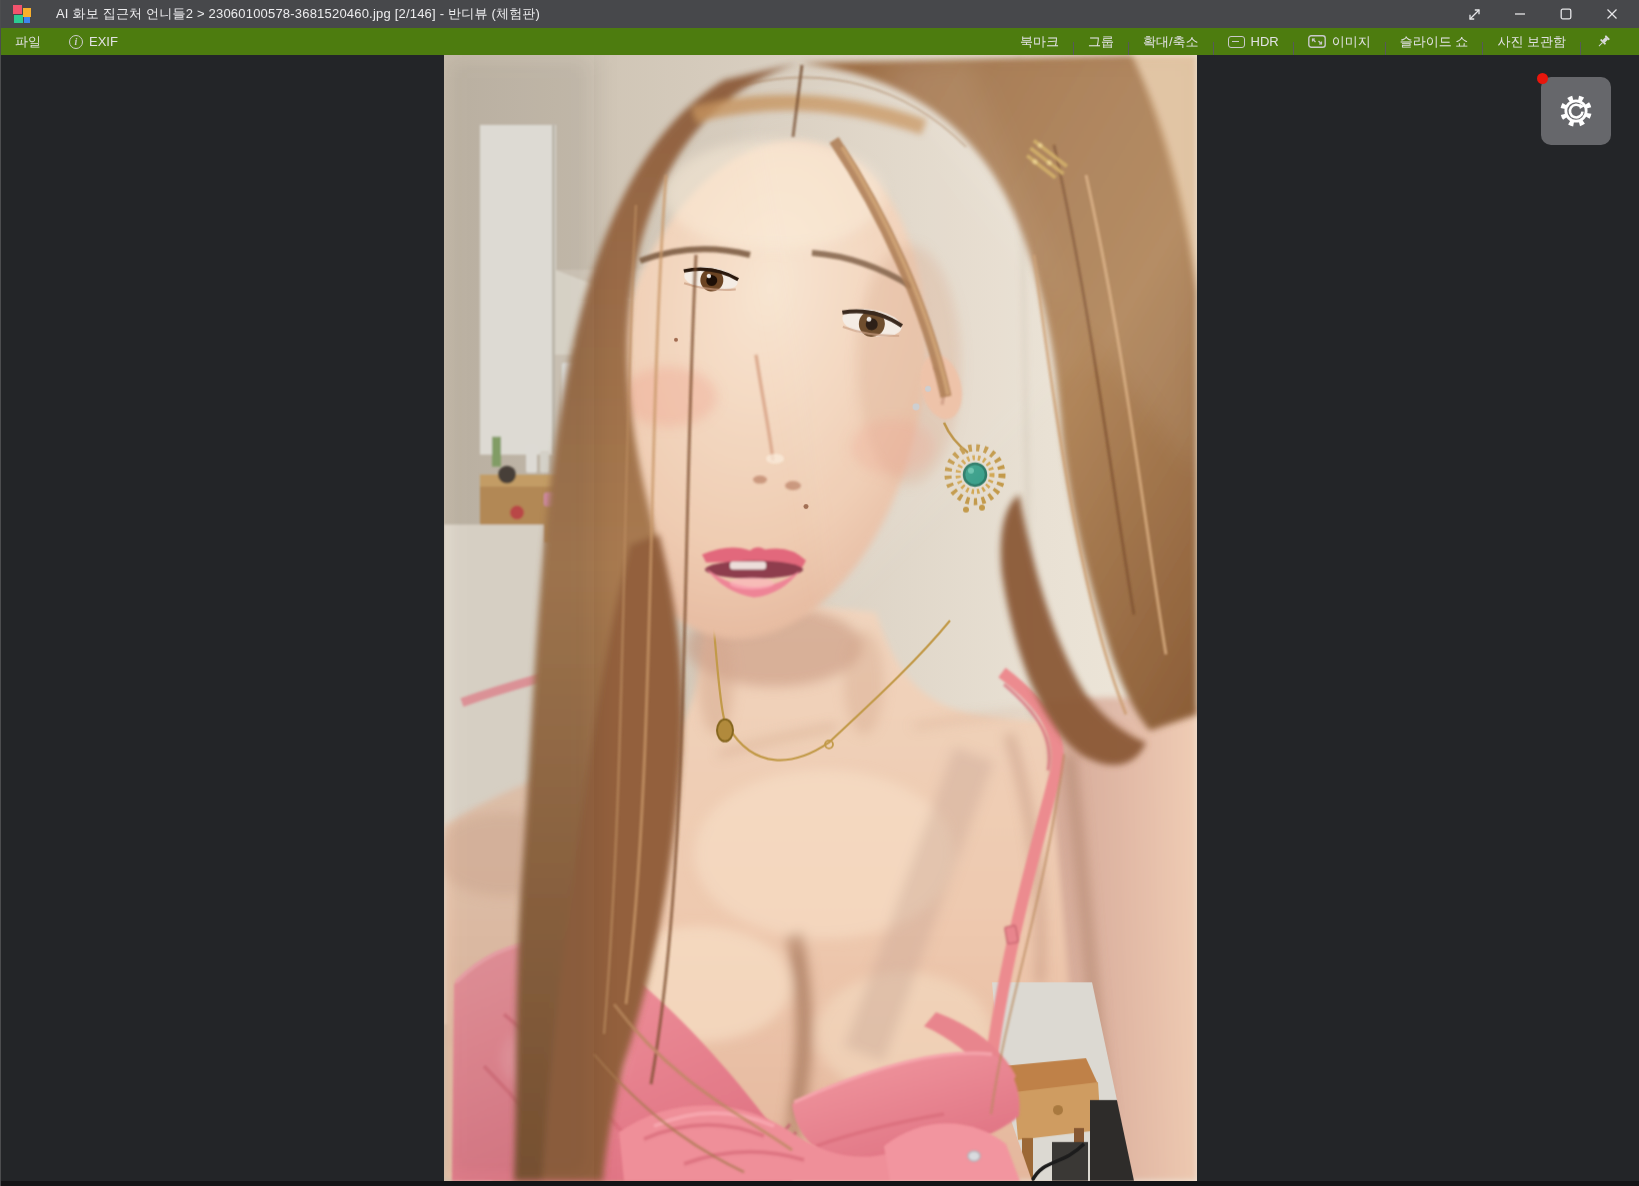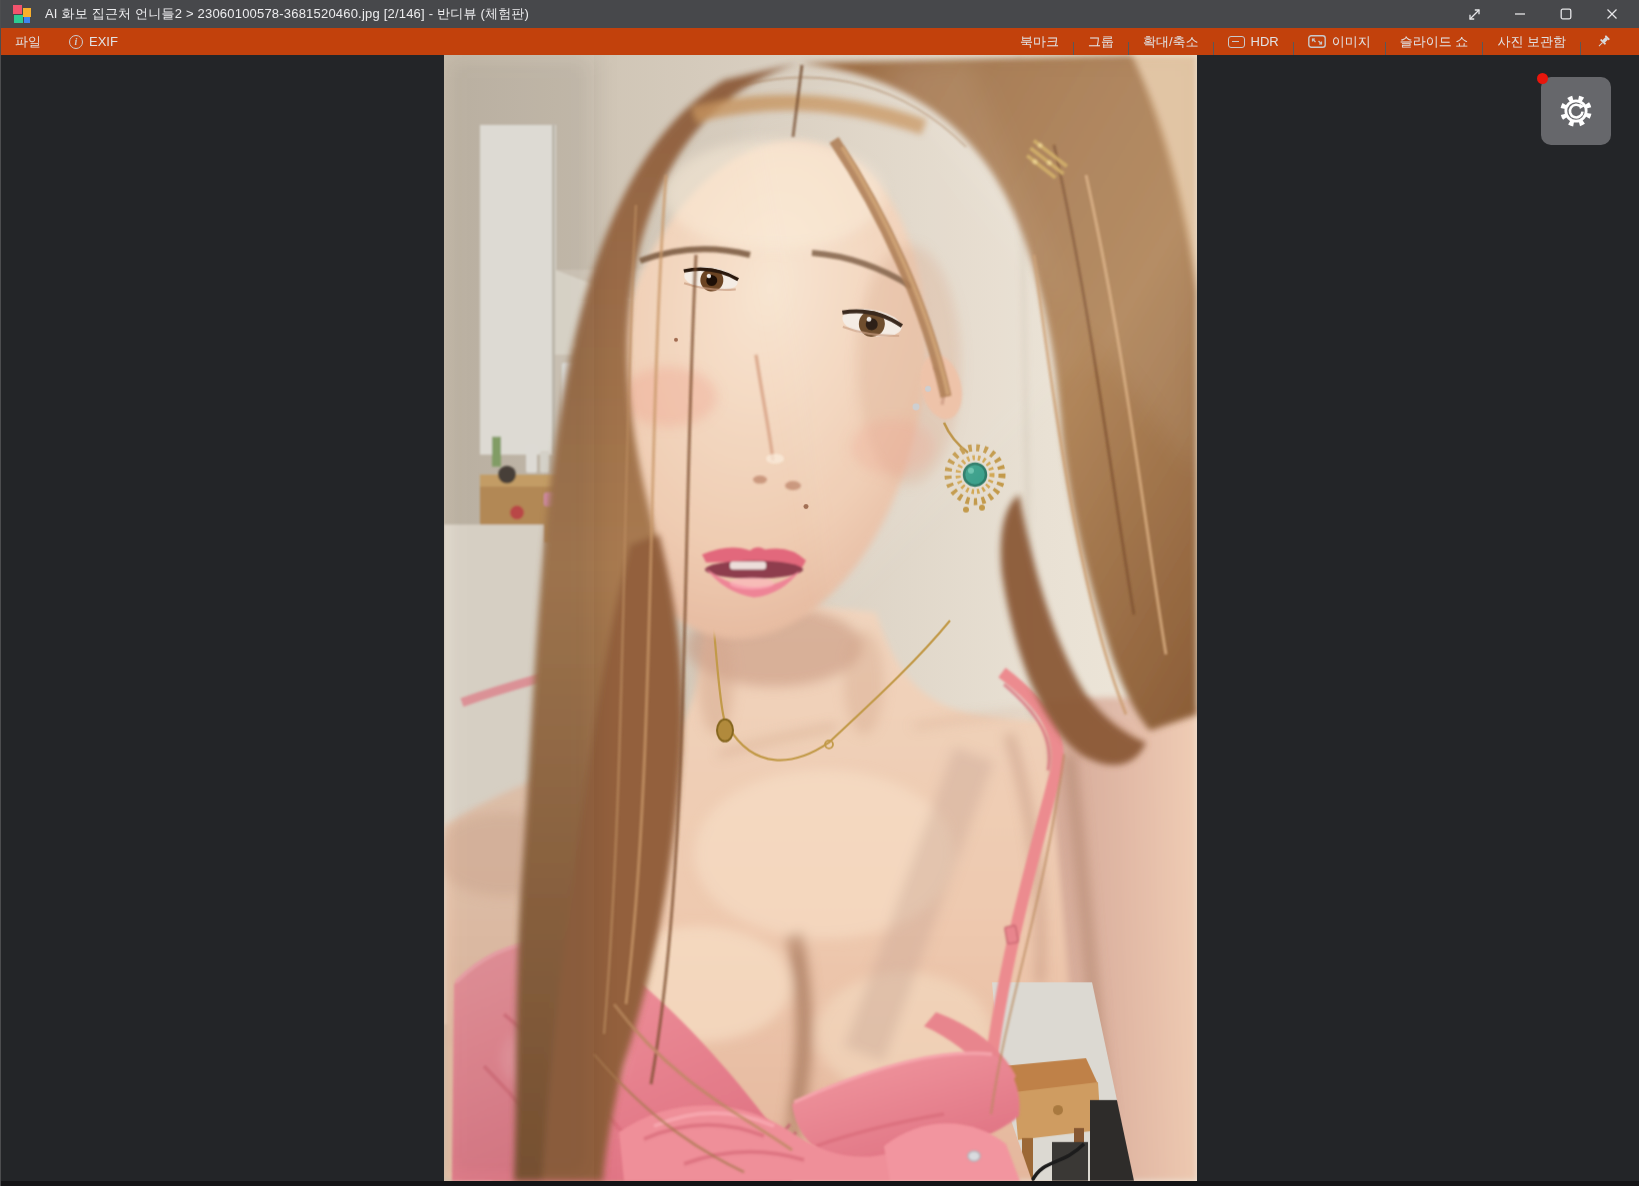--- a/index.html
+++ b/index.html
@@ -14,30 +14,30 @@
     position:absolute; left:0; top:0; width:100%; height:28px;
     background:#47484b; display:flex; align-items:center;
   }
   .logo { position:relative; width:19px; height:19px; margin-left:12px; flex:0 0 auto; }
   .logo i { position:absolute; display:block; }
   .logo .sq1 { left:0;  top:0;  width:9px; height:9px; background:#f2536d; }
   .logo .sq2 { left:10px; top:3px; width:8px; height:9px; background:#f9b02c; }
   .logo .sq3 { left:1px; top:10px; width:9px; height:8px; background:#2ccb92; }
   .logo .sq4 { left:11px; top:12px; width:6px; height:6px; background:#3d86f0; }
   .title-text {
-    margin-left:13px; font-size:13px; color:#ececee; letter-spacing:.2px;
+    margin-left:24px; font-size:13px; color:#ececee; letter-spacing:.2px;
     white-space:nowrap; overflow:hidden;
   }
   .winbtns { position:absolute; right:4px; top:0; height:28px; display:flex; }
   .winbtn { width:46px; height:28px; display:flex; align-items:center; justify-content:center; }
   .winbtn svg { display:block; }
   
   .menubar {
     position:absolute; left:0; top:28px; width:100%; height:27px;
-    background:#c2410c; display:flex; align-items:center; font-size:13px; color:#e2e2e4;
+    background:#4d7c0f; display:flex; align-items:center; font-size:13px; color:#e2e2e4;
   }
   .menu-left { display:flex; align-items:center; height:100%; }
   .menu-right { margin-left:auto; display:flex; align-items:flex-end; height:100%; padding-right:14px; }
   .mitem { display:flex; align-items:center; gap:6px; padding:0 14px; height:100%; cursor:default; white-space:nowrap; }
   .msep { width:1px; height:13px; background:#57585b; flex:0 0 auto; }
   .info-ic {
     width:14px; height:14px; border:1.3px solid #cdcdd0; border-radius:50%;
     font-size:10px; line-height:11.5px; text-align:center; color:#cdcdd0;
     font-family:"Liberation Serif","DejaVu Serif",serif; font-style:italic; font-weight:bold;
   }

